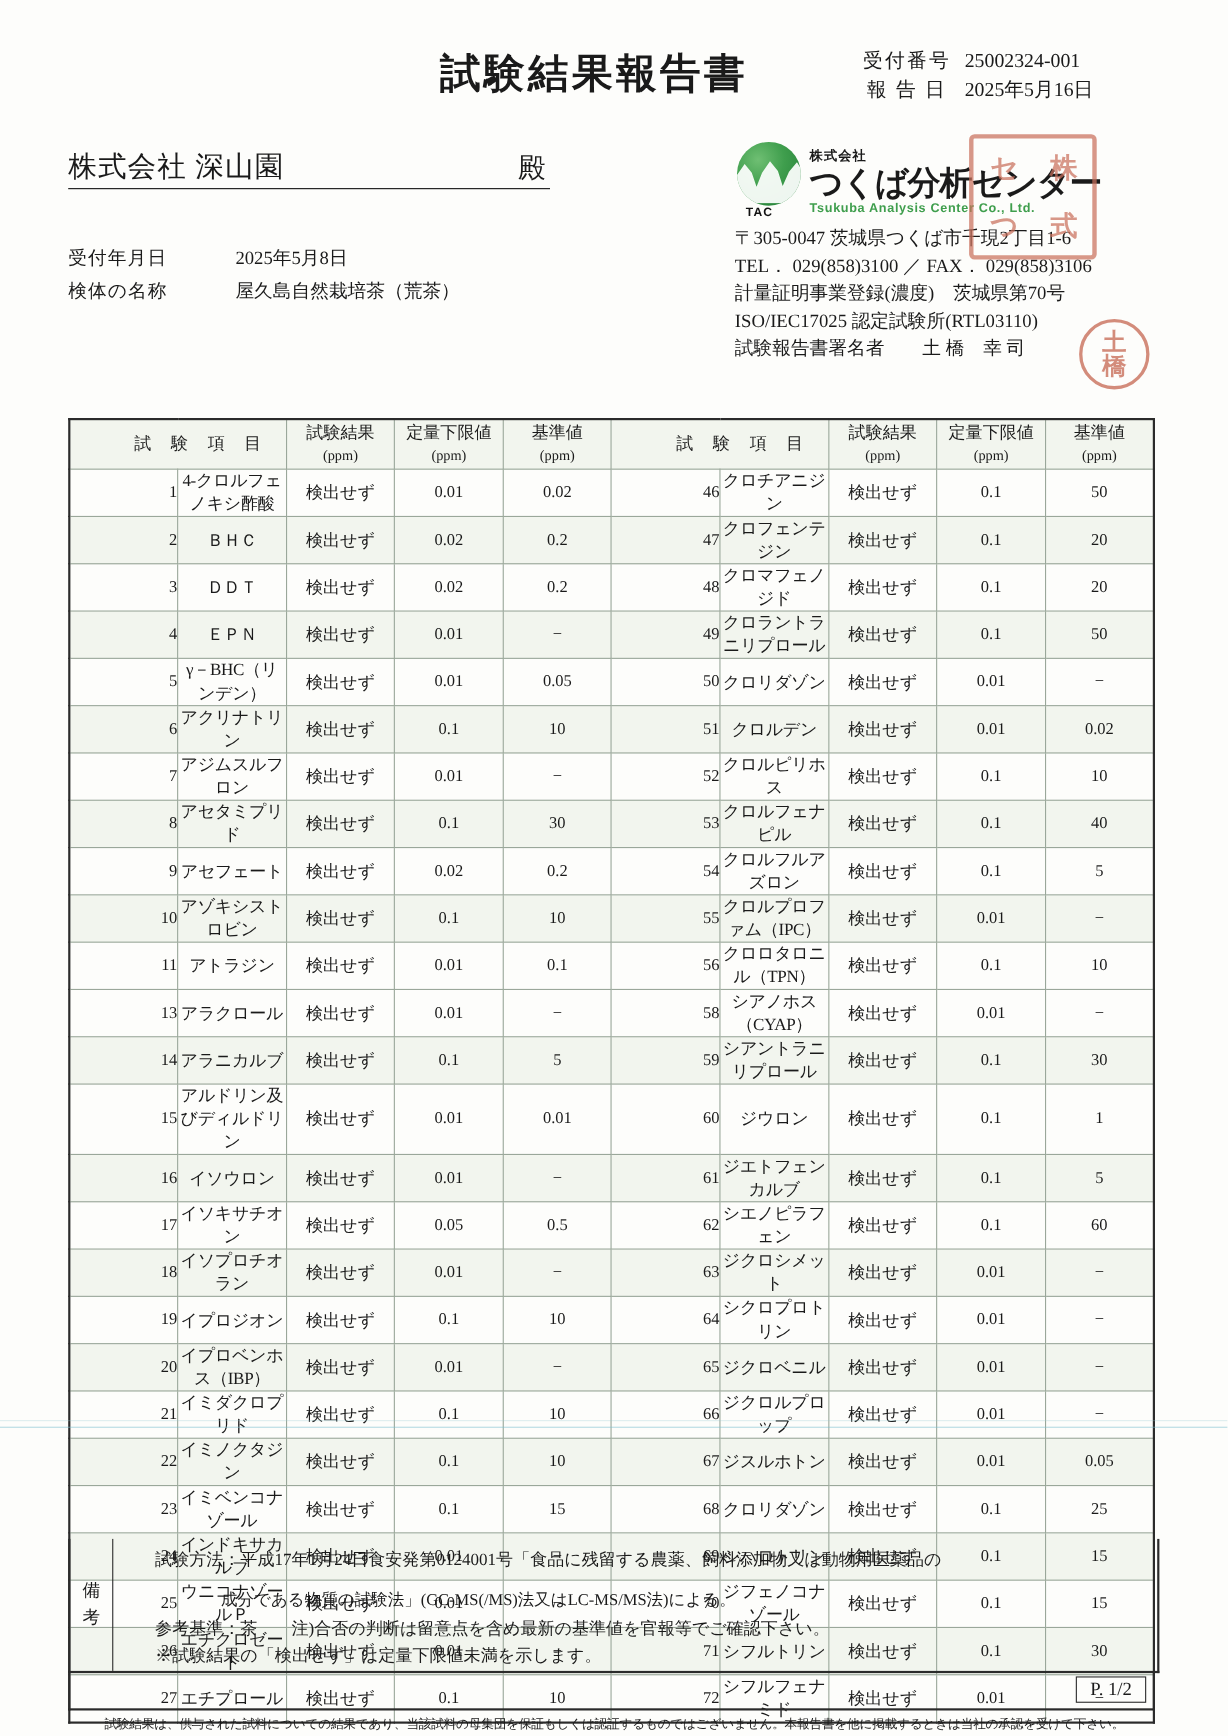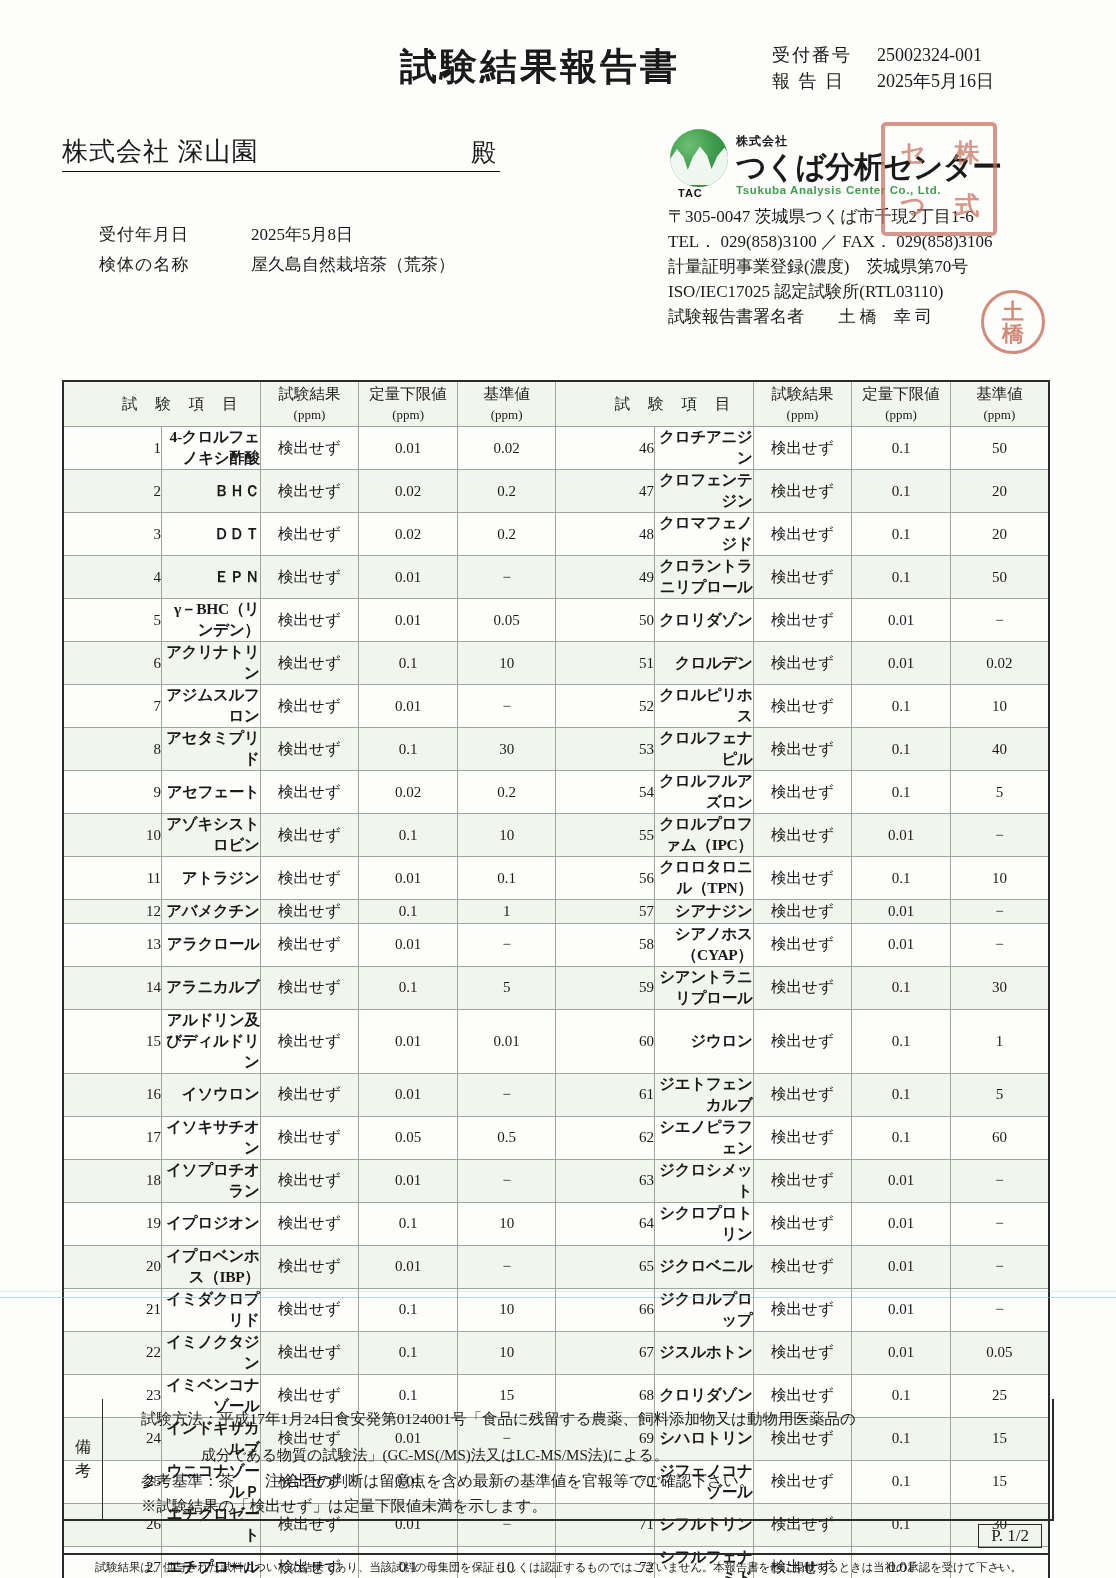--- a/index.html
+++ b/index.html
@@ -14,34 +14,34 @@
   .page{position:relative;width:1116px;height:1296px;}
 
   
   .doc-title{
     position:absolute;left:400px;top:42px;
     font-size:37px;font-weight:700;letter-spacing:3px;
     font-family:"DejaVu Serif","Liberation Serif",serif;
   }
   .recv-block{position:absolute;left:772px;top:42px;font-size:18px;line-height:26px;}
   .recv-row{display:flex;}
-  .recv-lbl{width:105px;letter-spacing:2px;}
+  .recv-lbl{width:105px;letter-spacing:2px;text-align:center;}
   .recv-val{}
 
   .client-line{
     position:absolute;left:62px;top:135px;width:438px;
     border-bottom:1.6px solid #111;
     height:36px;
     display:flex;align-items:flex-end;justify-content:space-between;
   }
   .client-name{font-size:26px;letter-spacing:1px;padding-bottom:2px;}
   .client-dono{font-size:25px;padding-bottom:2px;padding-right:4px;}
 
   .meta-block{position:absolute;left:62px;top:220px;font-size:17px;line-height:30px;}
-  .meta-row{display:flex;margin-left:37px;}
+  .meta-row{display:flex;}
   .meta-lbl{width:152px;letter-spacing:1px;}
   .meta-val{}
 
   
   .lab{position:absolute;left:668px;top:128px;width:400px;}
   .lab-logo-row{display:flex;align-items:center;height:72px;position:relative;}
   .tac-mark{width:62px;height:70px;position:relative;flex:0 0 62px;}
   .tac-circle{
     position:absolute;left:2px;top:0;width:58px;height:58px;border-radius:50%;
     background:radial-gradient(circle at 33% 28%, #6fbf73 0%, #3f9e4d 42%, #1f7a33 100%);
@@ -86,21 +86,21 @@
   .tbl-wrap{position:absolute;left:62px;top:380px;width:988px;}
   table.main{border-collapse:collapse;width:988px;table-layout:fixed;
              font-family:"Liberation Serif","DejaVu Serif",serif;}
   table.main td,table.main th{border:0.8px solid #9aa79a;padding:0;}
   .thead-cell{
     background:#f2f5ee;height:44px;font-size:15.5px;font-weight:400;
     text-align:center;line-height:20px;vertical-align:middle;
   }
   .thead-cell .unit{font-size:13px;}
   .c-no{width:33px;text-align:right;padding-right:4px;font-size:15px;}
-  .c-item{width:215px;text-align:right;padding-left:5px;font-size:15.5px;letter-spacing:-.3px;font-weight:bold;}
+  .c-item{width:215px;text-align:center;padding-left:5px;font-size:15.5px;letter-spacing:-.3px;}
   .c-res{width:86px;text-align:center;font-size:15.5px;}
   .c-lim{width:80px;text-align:center;font-size:15px;}
   .c-std{width:80px;text-align:center;font-size:15px;}
   tr.row td{height:22.6px;}
   tr.row.alt td{background:#f2f5ee;}
   td.mid-divider{border-left:2.2px solid #2b2b2b;}
   table.main{border:2.2px solid #2b2b2b;}
   .thead-row td{border-bottom:2.2px solid #2b2b2b;}
   .hdr-item{letter-spacing:7px;padding-left:6px;margin-left:37px;}
 
@@ -338,32 +338,20 @@
             <td class="c-item">アトラジン</td>
             <td class="c-res">検出せず</td>
             <td class="c-lim">0.01</td>
             <td class="c-std">0.1</td>
             <td class="c-no mid-divider">56</td>
             <td class="c-item">クロロタロニル（TPN）</td>
             <td class="c-res">検出せず</td>
             <td class="c-lim">0.1</td>
             <td class="c-std">10</td>
           </tr>
-          <tr class="row alt">
-            <td class="c-no">12</td>
-            <td class="c-item">アバメクチン</td>
-            <td class="c-res">検出せず</td>
-            <td class="c-lim">0.1</td>
-            <td class="c-std">1</td>
-            <td class="c-no mid-divider">57</td>
-            <td class="c-item">シアナジン</td>
-            <td class="c-res">検出せず</td>
-            <td class="c-lim">0.01</td>
-            <td class="c-std">−</td>
-          </tr>
           <tr class="row">
             <td class="c-no">13</td>
             <td class="c-item">アラクロール</td>
             <td class="c-res">検出せず</td>
             <td class="c-lim">0.01</td>
             <td class="c-std">−</td>
             <td class="c-no mid-divider">58</td>
             <td class="c-item">シアノホス（CYAP）</td>
             <td class="c-res">検出せず</td>
             <td class="c-lim">0.01</td>

